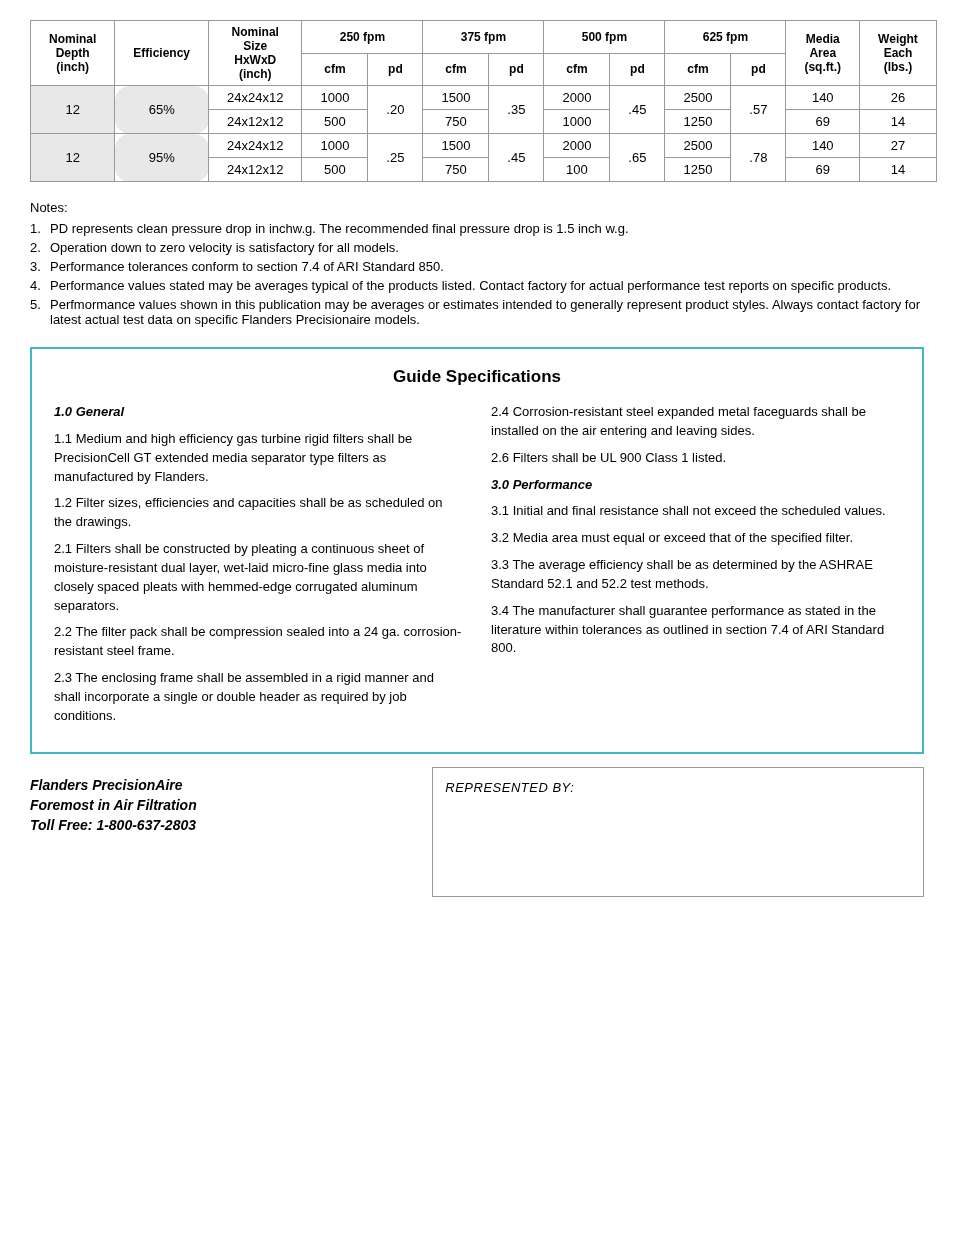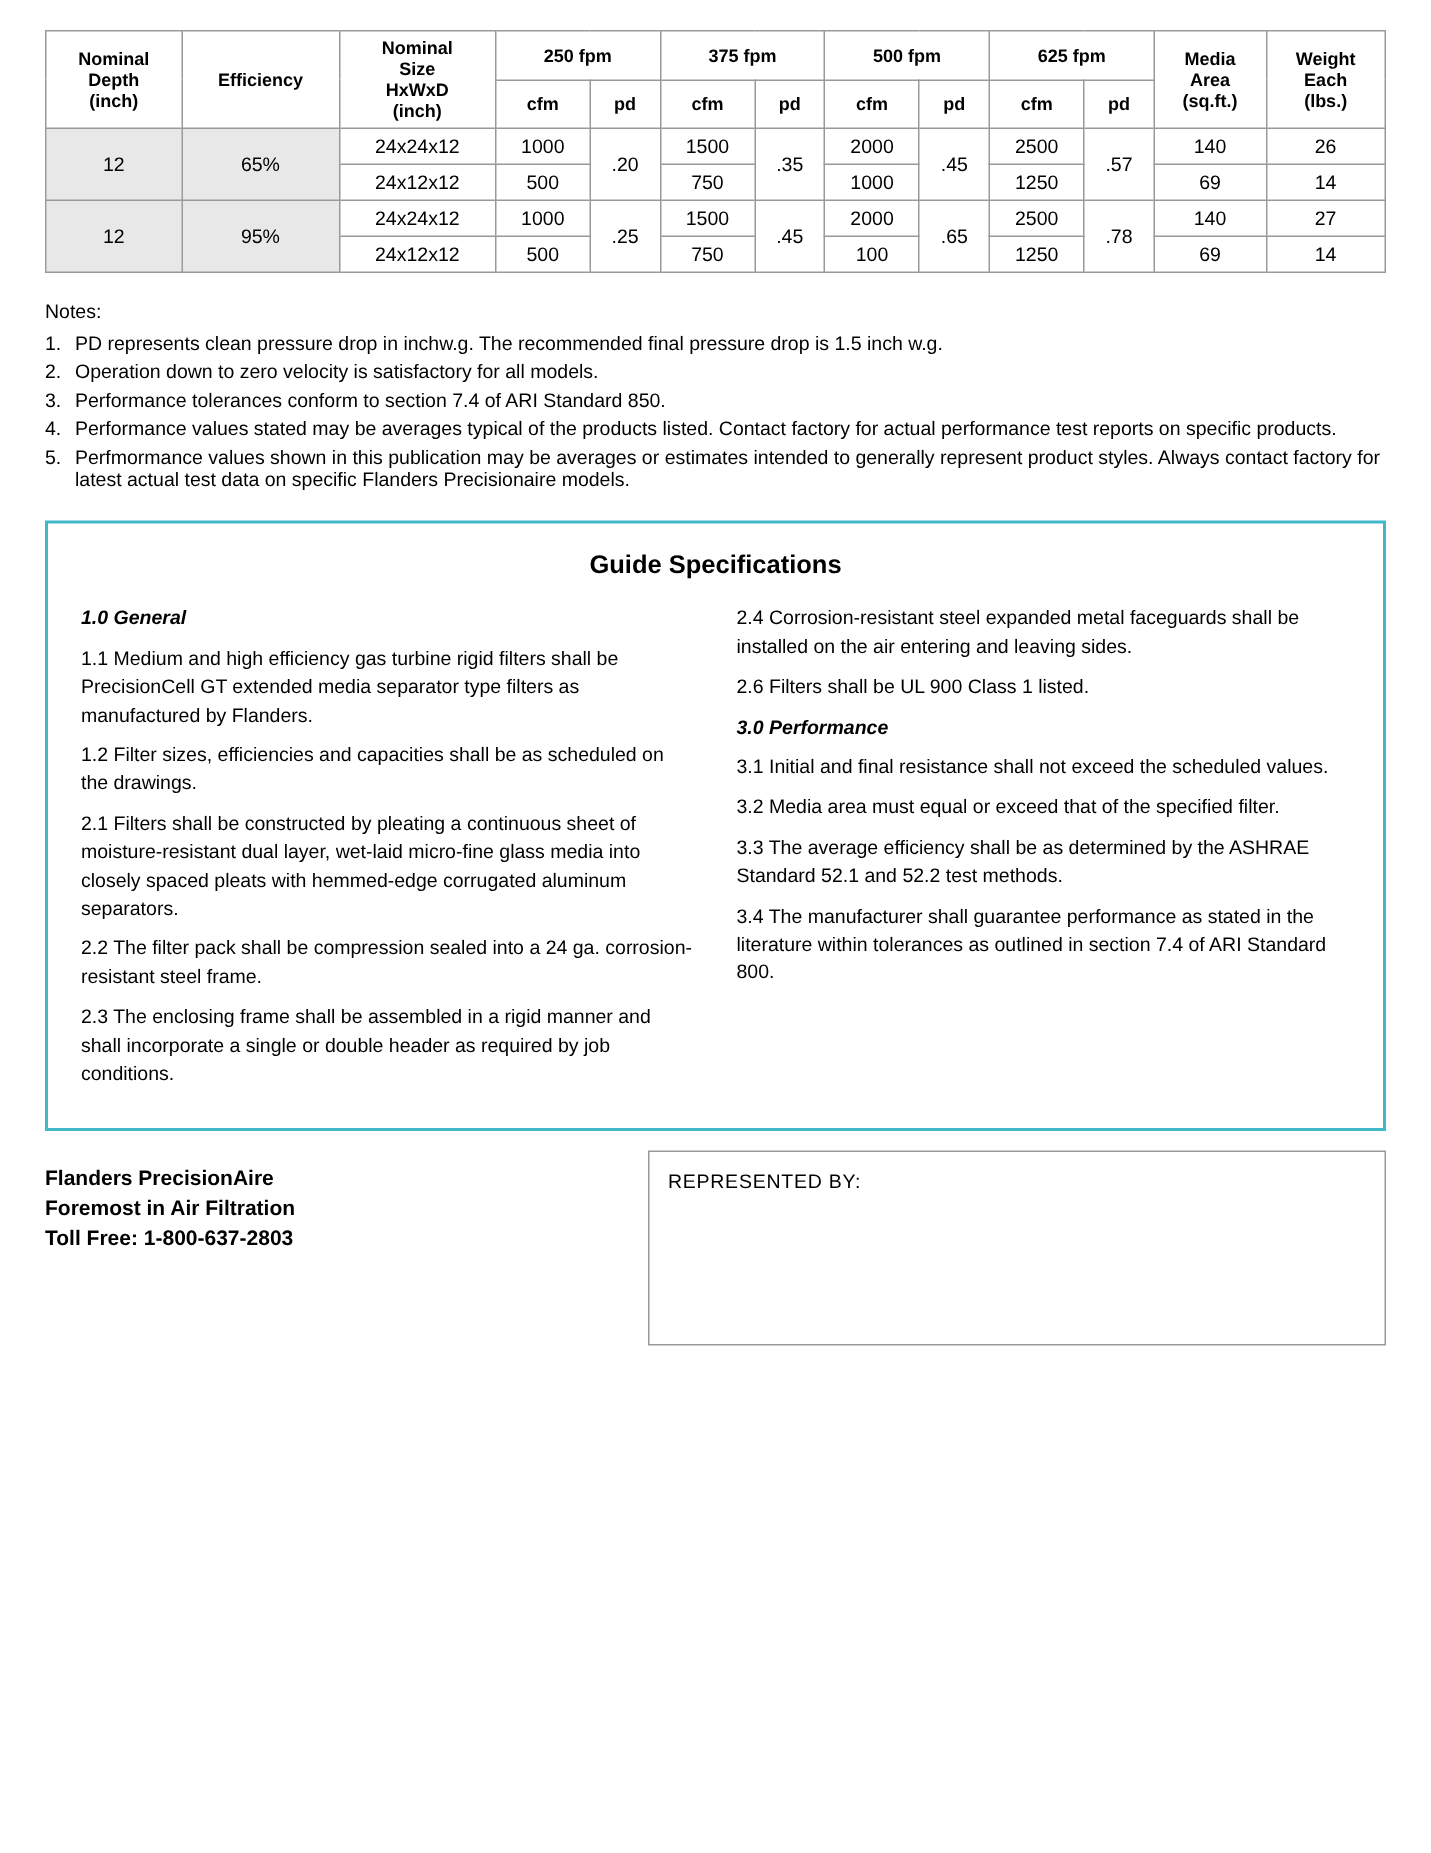--- a/index.html
+++ b/index.html
@@ -14,34 +14,35 @@
     }
 
     
     .main-table {
       width: 100%;
       border-collapse: collapse;
       margin-bottom: 18px;
     }
     .main-table th, .main-table td {
       border: 1px solid #999;
-      padding: 4px 6px;
+      padding: 4px 18px;
       text-align: center;
       vertical-align: middle;
     }
     .main-table th {
       font-weight: bold;
       background: #fff;
       font-size: 12px;
     }
     .main-table td.nominal-depth {
       background: #e8e8e8;
     }
     .main-table td.efficiency-cell {
       background: #e8e8e8;
+      border-radius: 15px;
     }
     .main-table td.size-cell {
       text-align: center;
     }
 
     
     .notes-section {
       margin-bottom: 20px;
       font-size: 13px;
     }
@@ -98,20 +99,21 @@
     }
     .section-item {
       margin-bottom: 8px;
     }
 
     
     .footer-section {
       display: flex;
       gap: 0;
       margin-top: 10px;
+      font-style: italic;
     }
     .footer-left {
       width: 45%;
       padding: 10px 0;
     }
     .footer-left p {
       font-weight: bold;
       font-size: 14px;
       margin-bottom: 4px;
     }

